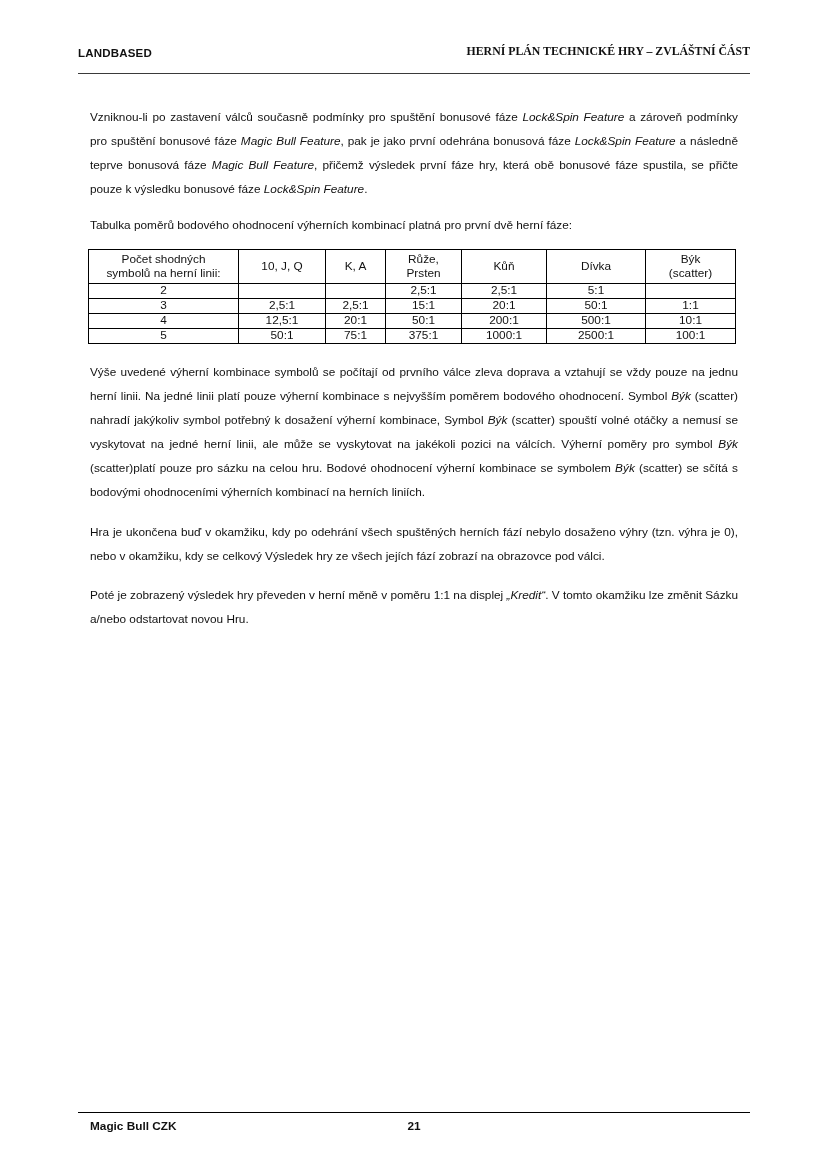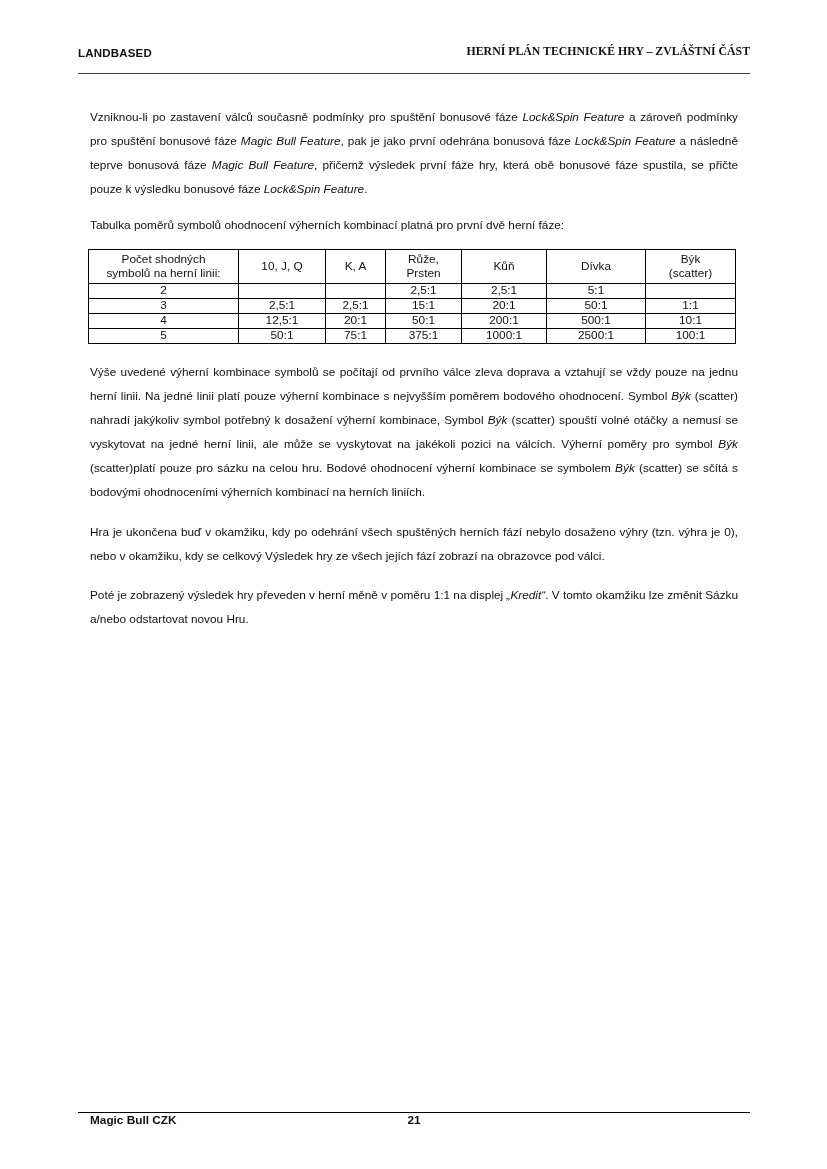--- a/index.html
+++ b/index.html
@@ -100,21 +100,21 @@
     right: 77px;
     top: 1112px;
   }
   .footer-rule {
     border: none;
     border-top: 1.5px solid #000000;
     margin: 0;
   }
   .footer-row {
     position: relative;
-    margin-top: 0;
+    margin-top: 6px;
     font-size: 11.8px;
     font-weight: bold;
     padding-left: 12px;
   }
   .footer-page {
     position: absolute;
     left: 0;
     right: 0;
     text-align: center;
   }
@@ -128,21 +128,21 @@
     <div class="hdr">
       <div class="hdr-left">LANDBASED</div>
       <div class="hdr-right">
         <div class="hdr-title">HERNÍ PLÁN TECHNICKÉ HRY – ZVLÁŠTNÍ ČÁST</div>
       </div>
     </div>
     <hr class="rule">
 
     <p class="body-text p-bonus"><span>Vzniknou-li po zastavení válců současně podmínky pro spuštění bonusové fáze </span><i>Lock&amp;Spin Feature</i><span> a zároveň podmínky pro spuštění bonusové fáze </span><i>Magic Bull Feature</i><span>, pak je jako první odehrána bonusová fáze </span><i>Lock&amp;Spin Feature</i><span> a následně teprve bonusová fáze </span><i>Magic Bull Feature</i><span>, přičemž výsledek první fáze hry, která obě bonusové fáze spustila, se přičte pouze k výsledku bonusové fáze </span><i>Lock&amp;Spin Feature</i><span>.</span></p>
 
-    <p class="body-text p-intro1">Tabulka poměrů symbolů ohodnocení výherních kombinací platná pro první dvě herní fáze:</p>
+    <p class="body-text p-intro1">Tabulka poměrů bodového ohodnocení výherních kombinací platná pro první dvě herní fáze:</p>
 
     <table class="payout">
       <colgroup>
         <col style="width:150px">
           <col style="width:87px">
           <col style="width:60px">
         <col style="width:76px">
           <col style="width:85px">
           <col style="width:99px">
         <col style="width:90px">

